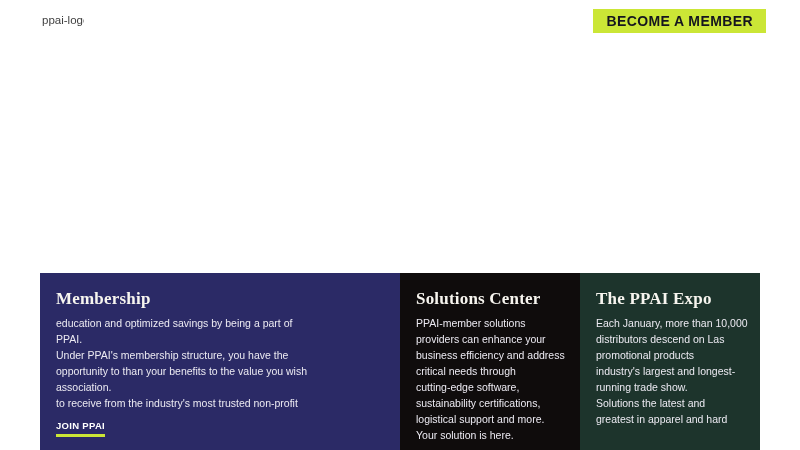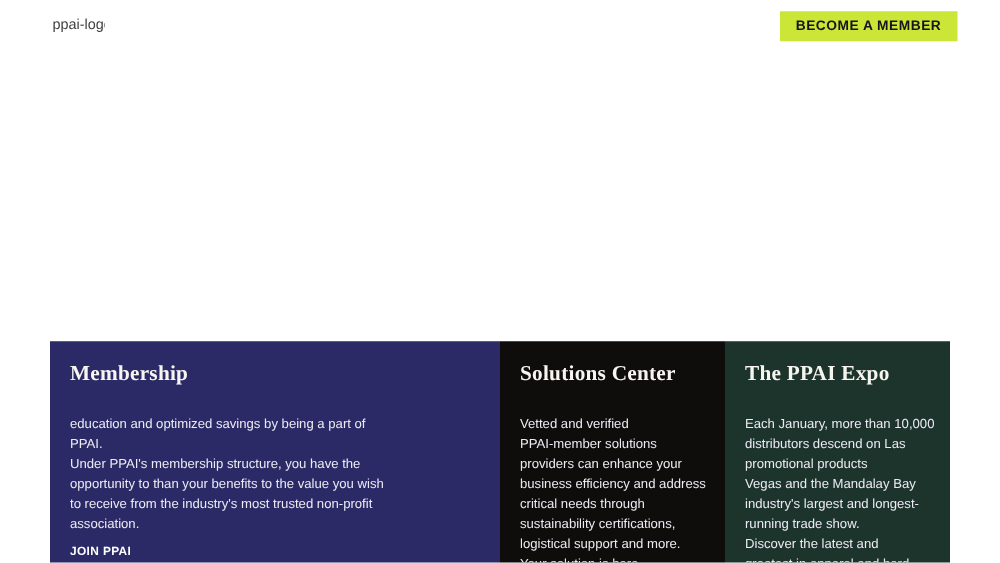--- a/index.html
+++ b/index.html
@@ -22,21 +22,21 @@
     overflow: hidden; white-space: nowrap;
     font-size: 11.5px; color: #3f3f3f;
     cursor: pointer;
   }
   .cta-btn {
     position: absolute; top: 9px; right: 34px;
     height: 24px; padding: 0 13px;
     border: none; border-radius: 0;
     display: inline-flex; align-items: center; justify-content: center;
     font-family: "Liberation Sans", sans-serif;
-    font-size: 11px; font-weight: 700; letter-spacing: 0.4px;
+    font-size: 14px; font-weight: 700; letter-spacing: 0.4px;
     color: #15151f;
     cursor: pointer;
   }
   
   .cards-row {
     position: absolute; top: 273px; left: 40px;
     width: 720px;
     display: flex;
   }
   .card {
@@ -44,21 +44,21 @@
     padding: 16px;
     color: #f2f1f6;
   }
   .card.w2 { width: 360px; }
   .card.w1 { width: 180px; }
   .card h2 {
     font-family: "Liberation Serif", "DejaVu Serif", serif;
     font-size: 17px; font-weight: 700;
     line-height: 20px;
     color: #f7f5ef;
-    margin-bottom: 22px;
+    margin-bottom: 6px;
     letter-spacing: 0.2px;
   }
   .card .body-lines .line {
     font-size: 10.5px;
     line-height: 16px;
     color: #eceaf2;
     white-space: nowrap;
   }
   .join-link {
     display: inline-block;
@@ -80,47 +80,46 @@
 
 <div class="cards-row">
 
   <div class="card w2" style="background: rgb(43, 42, 102);">
     <h2>Membership</h2>
     <div class="body-lines">
         <div class="line">education and optimized savings by being a part of</div>
         <div class="line">PPAI.</div>
         <div class="line">Under PPAI's membership structure, you have the</div>
         <div class="line">opportunity to than your benefits to the value you wish</div>
+        <div class="line">association.</div>
         <div class="line">to receive from the industry's most trusted non-profit</div>
-        <div class="line">association.</div>
       </div>
     <a class="join-link">JOIN PPAI</a>
   </div>
 
   <div class="card w1" style="background: rgb(15, 12, 12);">
     <h2>Solutions Center</h2>
     <div class="body-lines">
-        <div class="line">Vetted and verified</div>
         <div class="line">PPAI-member solutions</div>
         <div class="line">providers can enhance your</div>
         <div class="line">business efficiency and address</div>
         <div class="line">critical needs through</div>
+        <div class="line">cutting-edge software,</div>
         <div class="line">sustainability certifications,</div>
         <div class="line">logistical support and more.</div>
         <div class="line">Your solution is here.</div>
       </div>
   </div>
 
   <div class="card w1" style="background: rgb(29, 52, 44);">
     <h2>The PPAI Expo</h2>
     <div class="body-lines">
         <div class="line">Each January, more than 10,000</div>
         <div class="line">distributors descend on Las</div>
         <div class="line">promotional products</div>
-        <div class="line">Vegas and the Mandalay Bay</div>
         <div class="line">industry's largest and longest-</div>
         <div class="line">running trade show.</div>
-        <div class="line">Discover the latest and</div>
+        <div class="line">Solutions the latest and</div>
         <div class="line">greatest in apparel and hard</div>
       </div>
   </div>
 
 </div>
 
 </body></html>

